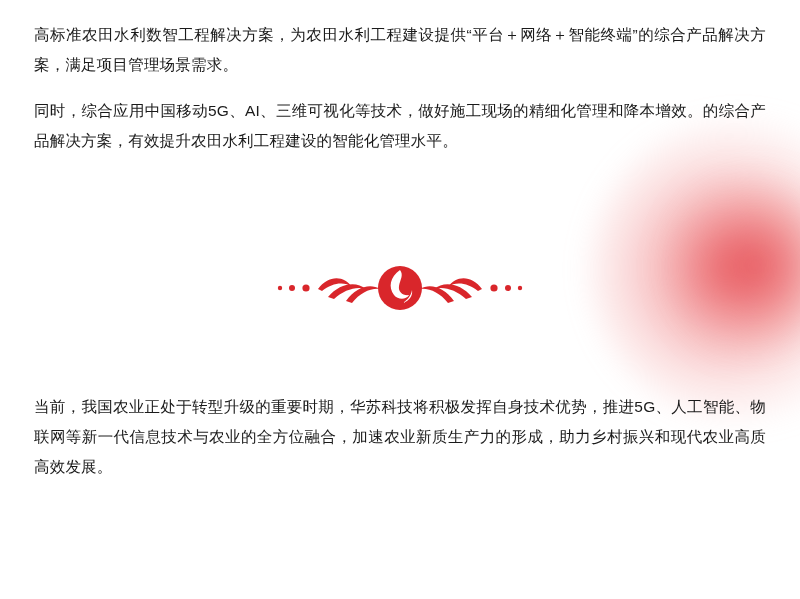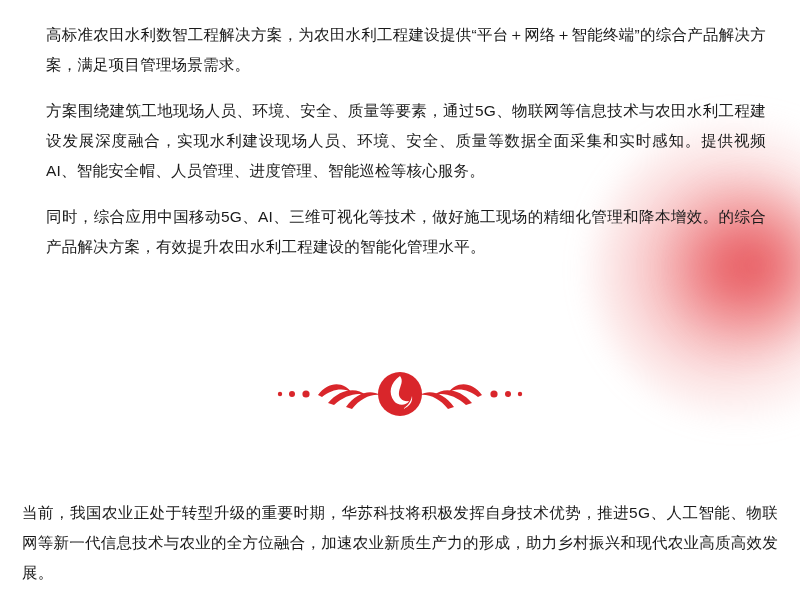--- a/index.html
+++ b/index.html
@@ -48,21 +48,20 @@
         rgba(222, 30, 38, 0.60) 0%,
         rgba(235, 95, 95, 0.30) 45%,
         rgba(255, 255, 255, 0) 75%);
     filter: blur(18px);
     pointer-events: none;
   }
   .content {
     position: relative;
     z-index: 2;
     padding: 20px 34px 0 34px;
-    margin-left: 12px;
   }
   p.para {
     margin: 0 0 16px 0;
     font-size: 15.5px;
     line-height: 30px;
     color: #1a1a1a;
     text-align: justify;
     letter-spacing: 0.2px;
   }
   p.para:last-child {
@@ -79,35 +78,34 @@
     justify-content: center;
     height: 120px;
     margin-top: 72px;
   }
   .logo-wrap svg {
     display: block;
   }
   .bottom-block {
     position: relative;
     z-index: 2;
-    padding: 0 22px;
+    padding: 0 34px;
     margin-top: 44px;
   }
 </style>
 </head>
 <body>
 
 <div class="page">
 
   <div class="deco-blob"></div>
   <div class="deco-blob-2"></div>
 
   <div class="content top-block">
     <p class="para">高标准农田水利数智工程解决方案，为农田水利工程建设提供“平台＋网络＋智能终端”的综合产品解决方案，满足项目管理场景需求。</p>
-    <p class="para">方案围绕建筑工地现场人员、环境、安全、质量等要素，通过5G、物联网等信息技术与农田水利工程建设发展深度融合，实现水利建设现场人员、环境、安全、质量等数据全面采集和实时感知。提供视频AI、智能安全帽、人员管理、进度管理、智能巡检等核心服务。</p>
     <p class="para">同时，综合应用中国移动5G、AI、三维可视化等技术，做好施工现场的精细化管理和降本增效。的综合产品解决方案，有效提升农田水利工程建设的智能化管理水平。</p>
   </div>
 
   <div class="logo-wrap">
     <svg width="260" height="70" viewBox="0 0 260 70">
 
       <circle cx="10" cy="35" r="2.2" fill="#d9262b"></circle>
       <circle cx="22" cy="35" r="3" fill="#d9262b"></circle>
       <circle cx="36" cy="35" r="3.6" fill="#d9262b"></circle>
 

